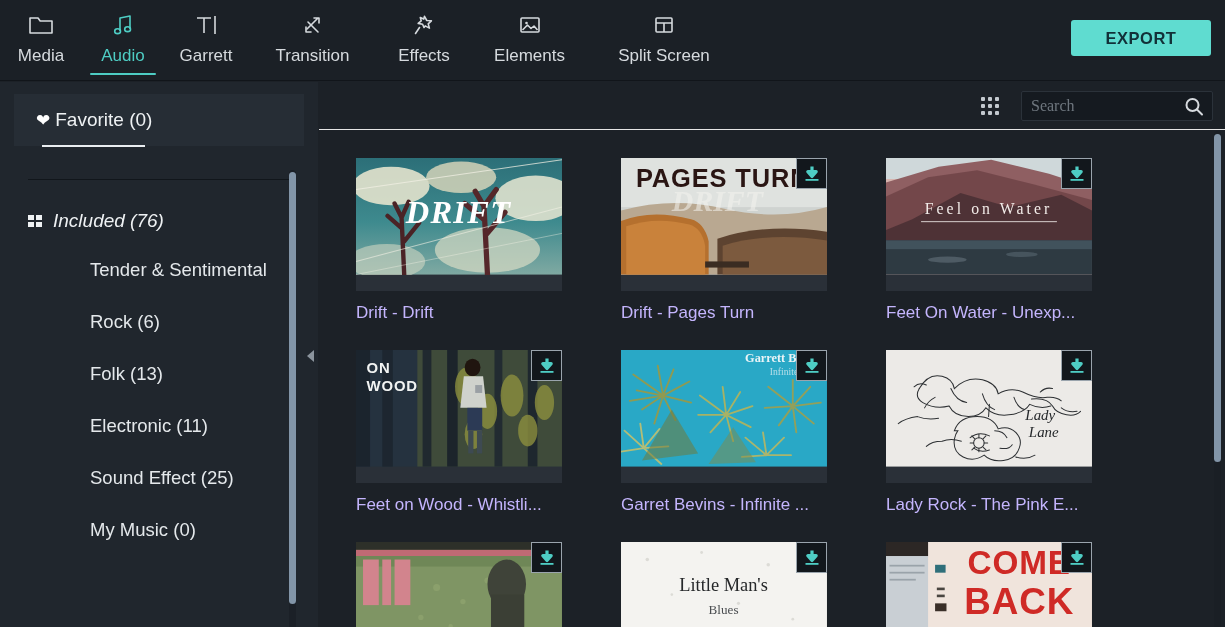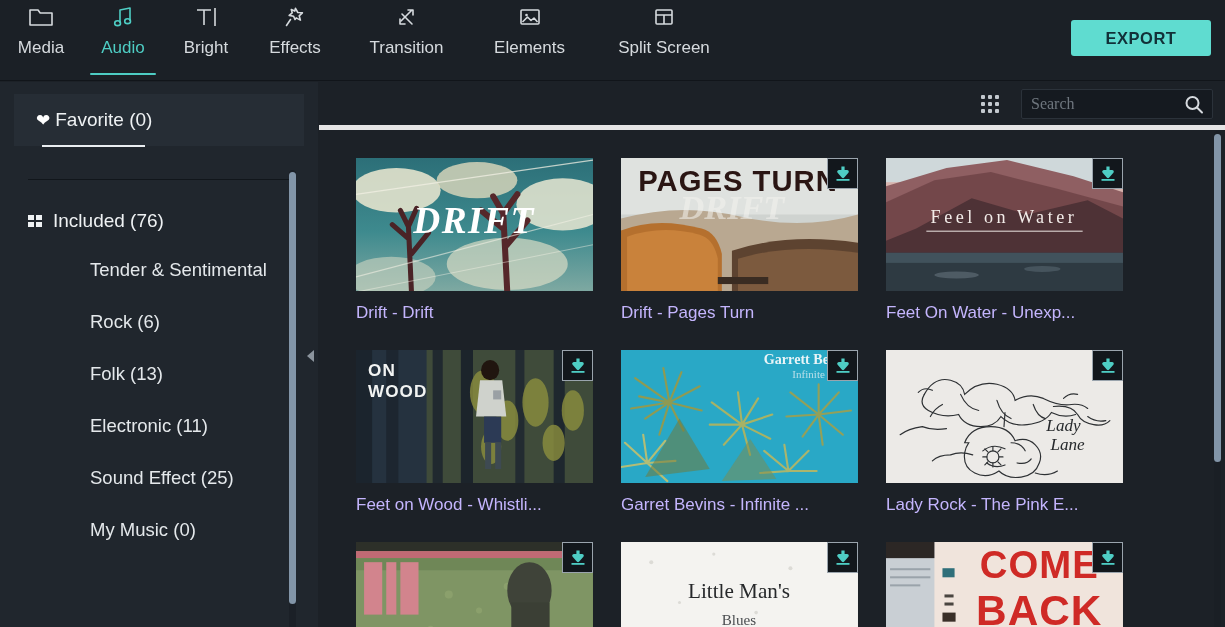--- a/index.html
+++ b/index.html
@@ -14,20 +14,21 @@
   
   #toolbar {
     position: absolute; left: 0; top: 0; width: 1225px; height: 81px;
     background: #1b2026;
     border-bottom: 1px solid #11151a;
     display: flex; align-items: flex-start;
   }
   .tab {
     height: 81px;
     display: flex; flex-direction: column; align-items: center; justify-content: flex-start;
+    padding-top: 8px;
     position: relative;
     cursor: pointer;
     color: #d6dade;
   }
   .tab .tab-ico {
     height: 34px; display: flex; align-items: center; justify-content: center;
   }
   .tab .tab-label {
     font-size: 17px; line-height: 20px; margin-top: 4px;
     white-space: nowrap; color: #d6dade;
@@ -68,21 +69,21 @@
   .side-fav .fav-underline {
     position: absolute; left: 28px; bottom: -1px; width: 103px; height: 2.5px; background: #e9edf0;
   }
   .side-divider {
     margin: 33px 22px 0 28px; height: 1px; background: #11161b;
   }
   .side-included {
     display: flex; align-items: center; padding-left: 28px; margin-top: 30px; cursor: pointer;
   }
   .side-included .gridico { margin-right: 8px; display:flex; }
-  .side-included .lbl { color: #eef1f3; font-size: 19px; }
+  .side-included .lbl { color: #eef1f3; font-size: 19px; font-style: italic; }
   .side-cat {
     position: relative;
     padding-left: 90px; margin-top: 24px; cursor: pointer;
     color: #e4e8eb; font-size: 18.5px; height: 28px; line-height: 28px;
     white-space: nowrap;
   }
   .side-cat.sel { color: #53b7b0; }
   .side-cat.sel .cat-underline {
     position: absolute; left: 90px; bottom: -4px; width: 178px; height: 1.5px; background: #3d8d88;
   }
@@ -98,21 +99,21 @@
     position: absolute; left: 305px; top: 348px; width: 12px; height: 16px;
     cursor: pointer;
   }
 
   
   #content {
     position: absolute; left: 319px; top: 82px; width: 906px; height: 545px;
     background: #1c2127;
   }
   #content-head {
-    position: relative; height: 48px; border-bottom: 5px solid #e5e5e5;
+    position: relative; height: 48px; border-bottom: 1px solid #e5e5e5;
     display: flex; align-items: center; justify-content: flex-end;
     padding-right: 12px;
   }
   #grid-view-btn {
     width: 26px; height: 26px; margin-right: 18px;
     display: grid; grid-template-columns: repeat(3, 4px); grid-template-rows: repeat(3, 4px);
     gap: 3px; align-content: center; justify-content: center; cursor: pointer;
   }
   #grid-view-btn i { width: 4px; height: 4px; background: #c3c9cf; display: block; border-radius: 1px; }
   #search-box {
@@ -133,21 +134,21 @@
   }
   #grid {
     position: absolute; left: 0; top: 0;
     display: flex; flex-wrap: wrap;
     padding: 28px 0 0 37px;
     width: 880px;
     gap: 0;
   }
   .card { width: 265px; margin-bottom: 26px; cursor: pointer; }
   .thumb {
-    position: relative; width: 237px; height: 133px; overflow: hidden; background: #2a3038;
+    position: relative; width: 206px; height: 133px; overflow: hidden; background: #2a3038;
   }
   .thumb .dl-badge {
     position: absolute; right: 0; top: 0; width: 31px; height: 31px;
     background: #12171c; border: 1px solid #9aa4ad;
     display: flex; align-items: center; justify-content: center; cursor: pointer;
   }
   .card-title {
     margin-top: 11px; color: #c4b5fd; font-size: 17px; line-height: 22px;
     white-space: nowrap; overflow: hidden;
   }
@@ -192,43 +193,43 @@
       <span class="underline"></span>
     </div>
 
     <div class="tab" style="width:84px">
       <span class="tab-ico">
         <svg width="26" height="24" viewBox="0 0 26 24" fill="none" stroke="#d6dade" stroke-width="1.6">
           <path d="M4 5h14M11 5v15"></path>
           <path d="M22 3v18"></path>
         </svg>
       </span>
-      <span class="tab-label">Bright</span>
+      <span class="tab-label">Garrett</span>
+      <span class="underline"></span>
+    </div>
+
+    <div class="tab" style="width:129px">
+      <span class="tab-ico">
+        <svg width="26" height="24" viewBox="0 0 26 24" fill="none" stroke="#d6dade" stroke-width="1.6">
+          <path d="M7 16L18 5M14 5h5v5" stroke-linejoin="round" stroke-linecap="round"></path>
+          <path d="M18 19L8 9M11 19H6v-5" stroke-linejoin="round" stroke-linecap="round"></path>
+        </svg>
+      </span>
+      <span class="tab-label">Transition</span>
       <span class="underline"></span>
     </div>
 
     <div class="tab" style="width:94px">
       <span class="tab-ico">
         <svg width="26" height="24" viewBox="0 0 26 24" fill="none" stroke="#d6dade" stroke-width="1.6">
           <path d="M13.5 3.3l2.3 4.2 4.6.3-3.2 3 1.2 4.3-4.2-2.2-1.2 1.6-1.4-3.3-4.4-.8 3-2.6-.9-3.2 3.4 1.5z" stroke-linejoin="round"></path>
           <path d="M8.5 14.5L4.5 20.5" stroke-linecap="round"></path>
         </svg>
       </span>
       <span class="tab-label">Effects</span>
-      <span class="underline"></span>
-    </div>
-
-    <div class="tab" style="width:129px">
-      <span class="tab-ico">
-        <svg width="26" height="24" viewBox="0 0 26 24" fill="none" stroke="#d6dade" stroke-width="1.6">
-          <path d="M7 16L18 5M14 5h5v5" stroke-linejoin="round" stroke-linecap="round"></path>
-          <path d="M18 19L8 9M11 19H6v-5" stroke-linejoin="round" stroke-linecap="round"></path>
-        </svg>
-      </span>
-      <span class="tab-label">Transition</span>
       <span class="underline"></span>
     </div>
 
     <div class="tab" style="width:117px">
       <span class="tab-ico">
         <svg width="26" height="24" viewBox="0 0 26 24" fill="none" stroke="#d6dade" stroke-width="1.6">
           <rect x="4" y="5" width="18" height="14" rx="1"></rect>
           <circle cx="9.5" cy="10" r="1.3" fill="#d6dade" stroke="none"></circle>
           <path d="M5.5 17l5-5 3.5 3.5 3-2.5 3.5 4" stroke-linejoin="round"></path>
         </svg>

